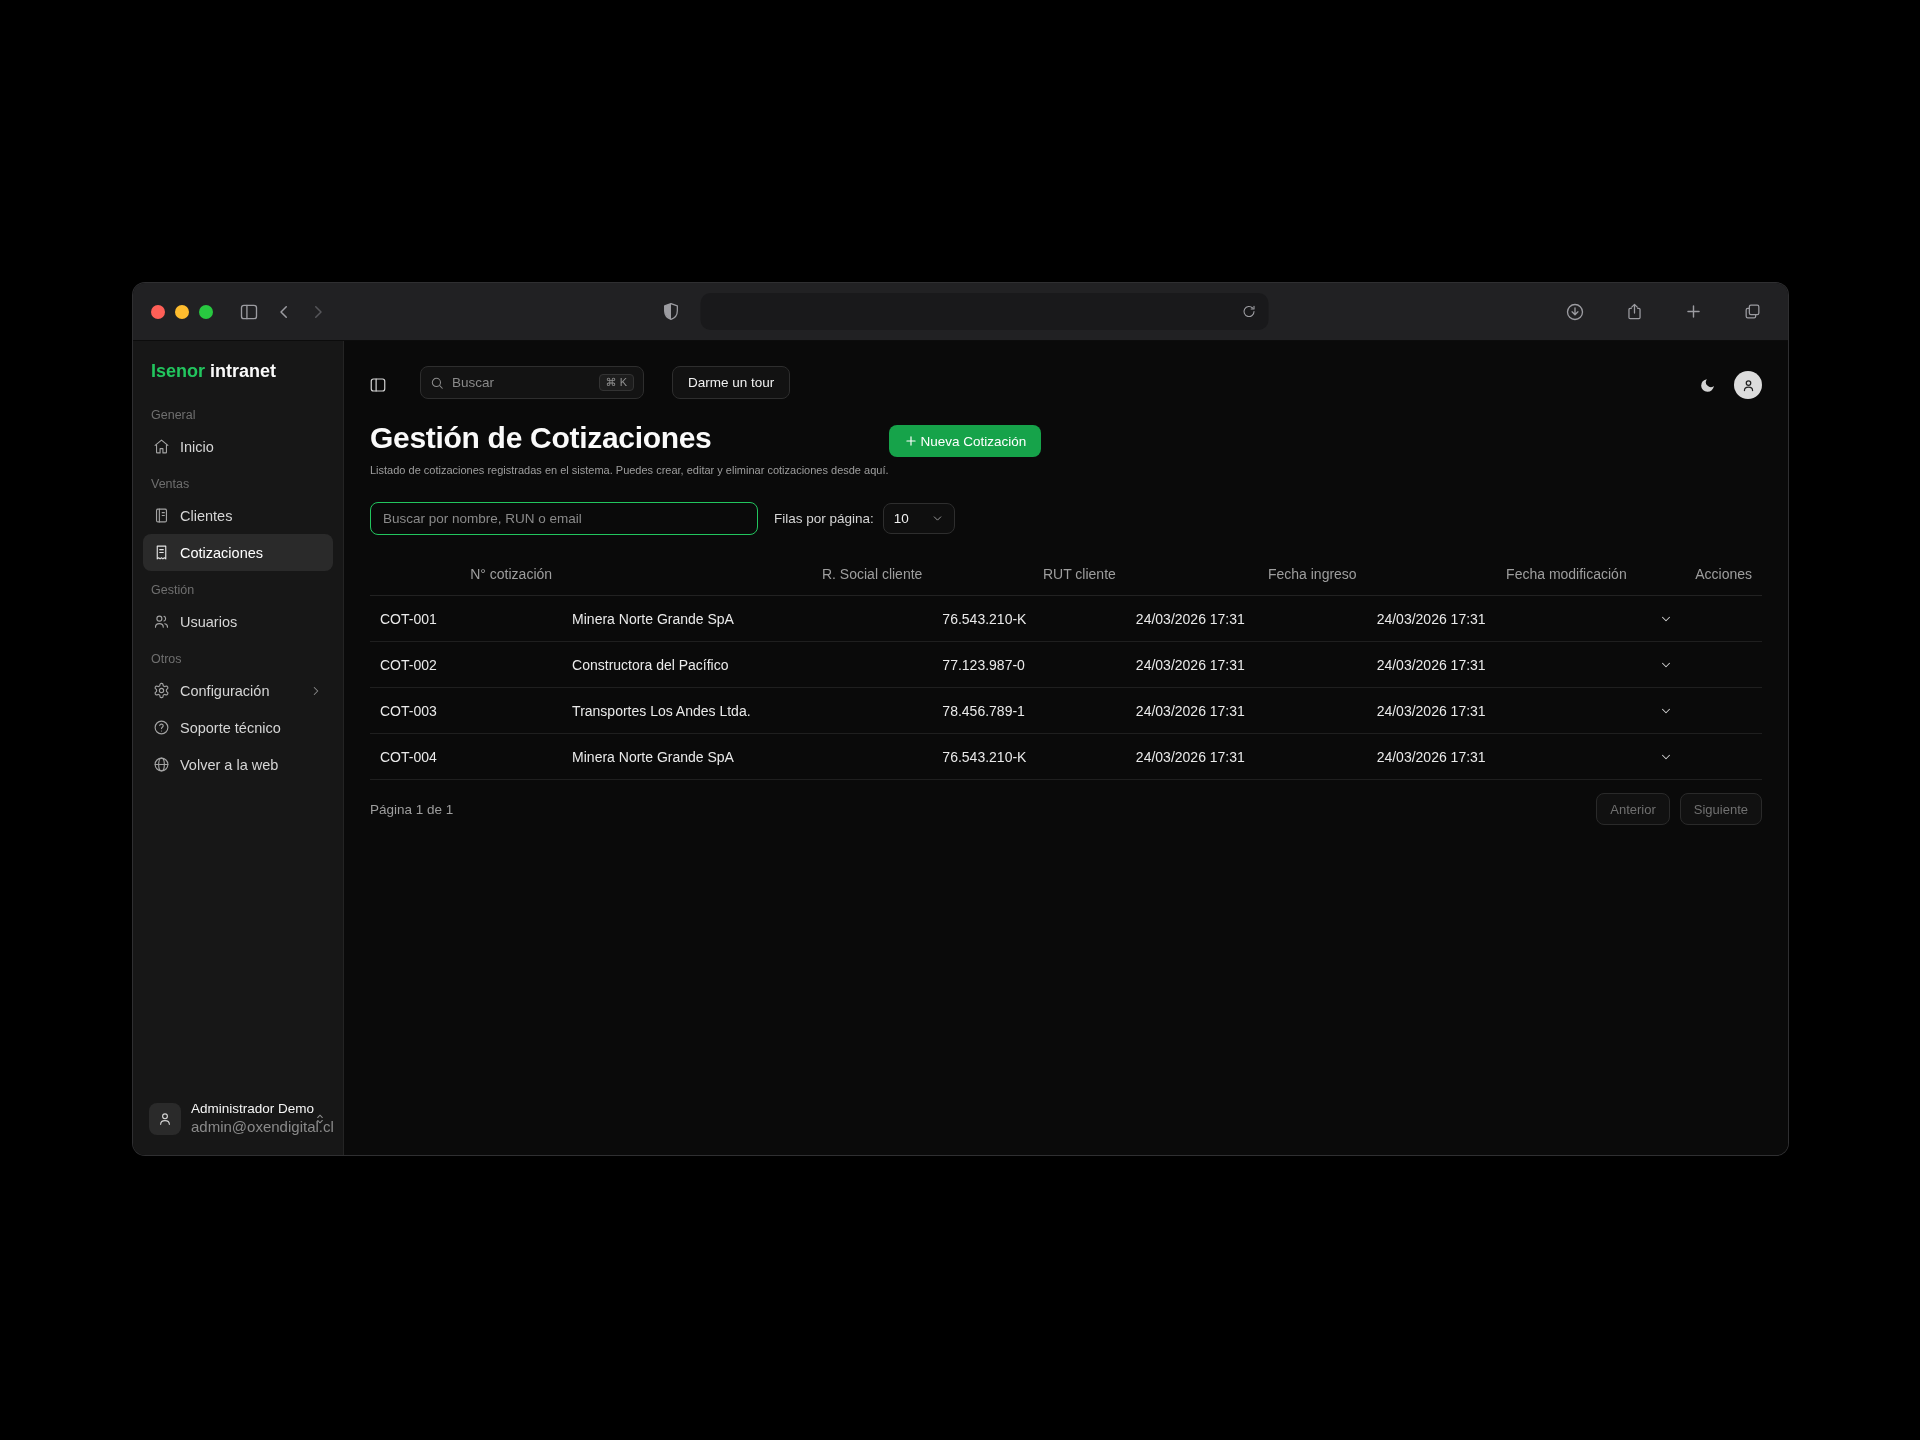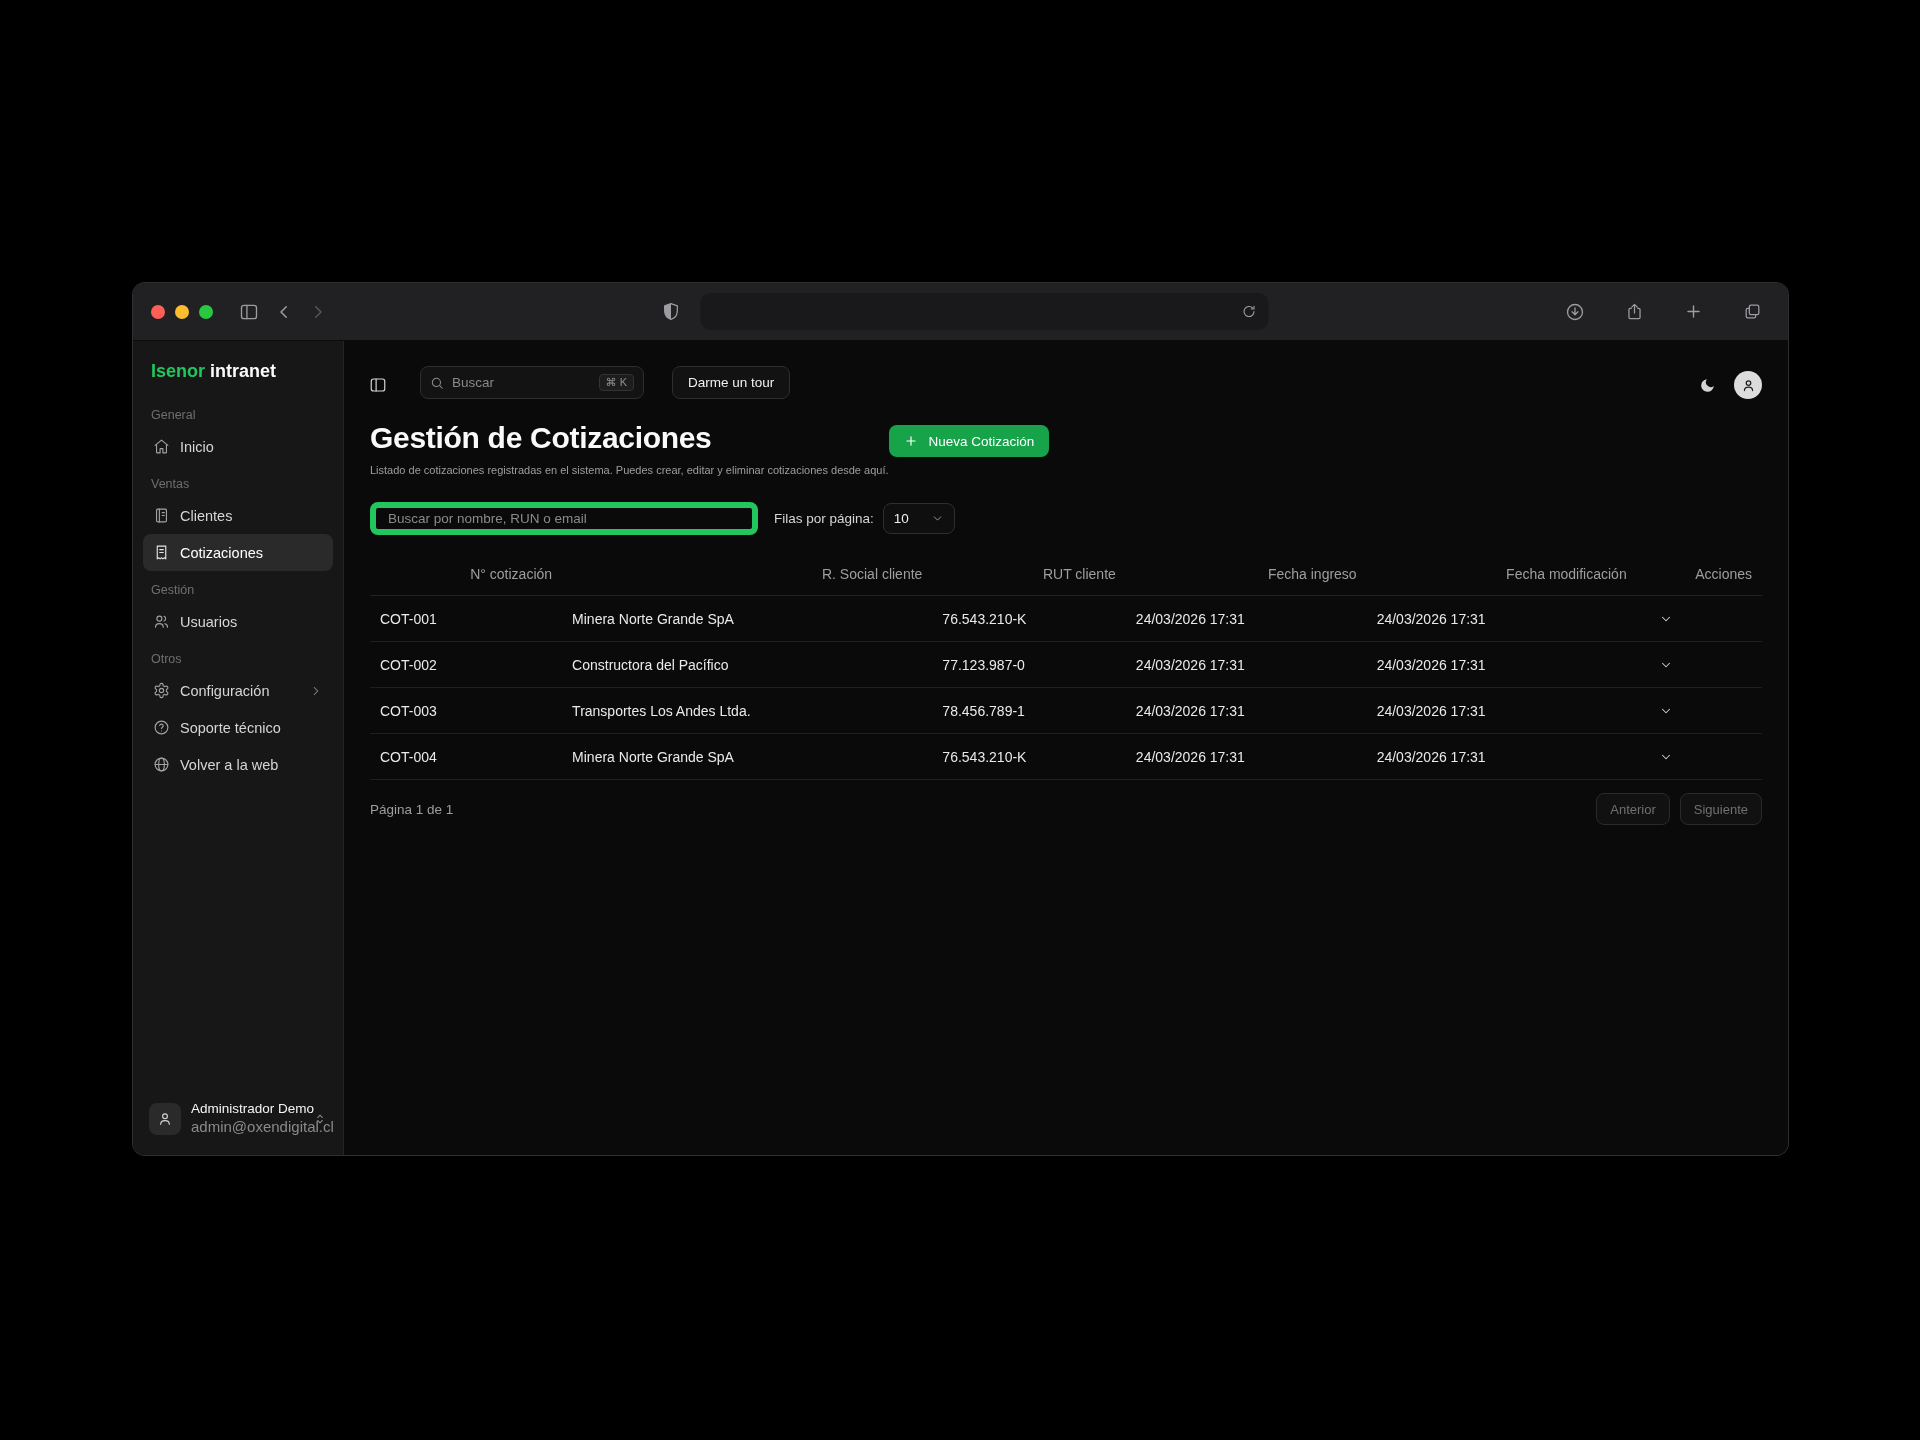--- a/index.html
+++ b/index.html
@@ -57,24 +57,24 @@
   .kbd { font-size:11px; color:#8f8f8f; border:1px solid #333; background:#1d1d1d; border-radius:4px; padding:1px 6px; white-space:nowrap; }
   .tour-btn { height:33px; padding:0 15px; border:1px solid #2e2e2e; background:#121212; color:#f0f0f0; border-radius:8px; font-size:13.5px; }
   .topbar-right { margin-left:auto; display:flex; align-items:center; gap:18px; }
   .moon-btn { color:#d4d4d4; }
   .user-btn { width:28px; height:28px; border-radius:50%; background:#dcdcdc; color:#222; display:flex; align-items:center; justify-content:center; }
 
   .content { padding:22px 26px 0; }
   .page-head { display:flex; align-items:flex-start; }
   h1 { font-size:30px; letter-spacing:-0.3px; color:#fafafa; }
   .subtitle { margin-top:9px; font-size:11px; color:#9e9e9e; }
-  .new-btn { background:#16a34a; color:#fff; height:32px; padding:0 15px; border-radius:8px; font-size:13.5px; display:flex; align-items:center; gap:11px; margin-top:4px; }
+  .new-btn { background:#16a34a; color:#fff; height:32px; padding:0 15px; border-radius:8px; font-size:13.5px; display:flex; align-items:center; gap:3px; margin-top:4px; }
 
   .filters { margin-top:26px; display:flex; align-items:center; }
-  .filter-input { width:388px; height:33px; background:transparent; border:6px solid #22c55e; border-radius:8px; padding:0 12px; color:#e5e5e5; font-size:13.5px; outline:none; font-family:inherit; }
+  .filter-input { width:388px; height:33px; background:transparent; border:1px solid #22c55e; border-radius:8px; padding:0 12px; color:#e5e5e5; font-size:13.5px; outline:none; font-family:inherit; }
   .filter-input::placeholder { color:#8a8a8a; }
   .rows-label { margin-left:16px; font-size:13.5px; color:#d6d6d6; }
   .rows-select { margin-left:9px; width:72px; height:31px; border:1px solid #2e2e2e; border-radius:8px; display:flex; align-items:center; justify-content:space-between; padding:0 10px; color:#f0f0f0; font-size:13.5px; background:#0f0f0f; }
   .rows-select .chev { color:#9a9a9a; }
 
   table { width:100%; border-collapse:collapse; table-layout:fixed; margin-top:18px; }
   th { text-align:right; font-weight:normal; color:#9e9e9e; font-size:14px; padding:13px 10px; border-bottom:1px solid #222; }
   td { color:#eaeaea; font-size:14px; padding:0 10px; height:46px; border-bottom:1px solid #1f1f1f; }
   .row-chevron { color:#cfcfcf; padding:4px; margin-left:8px; }
 

